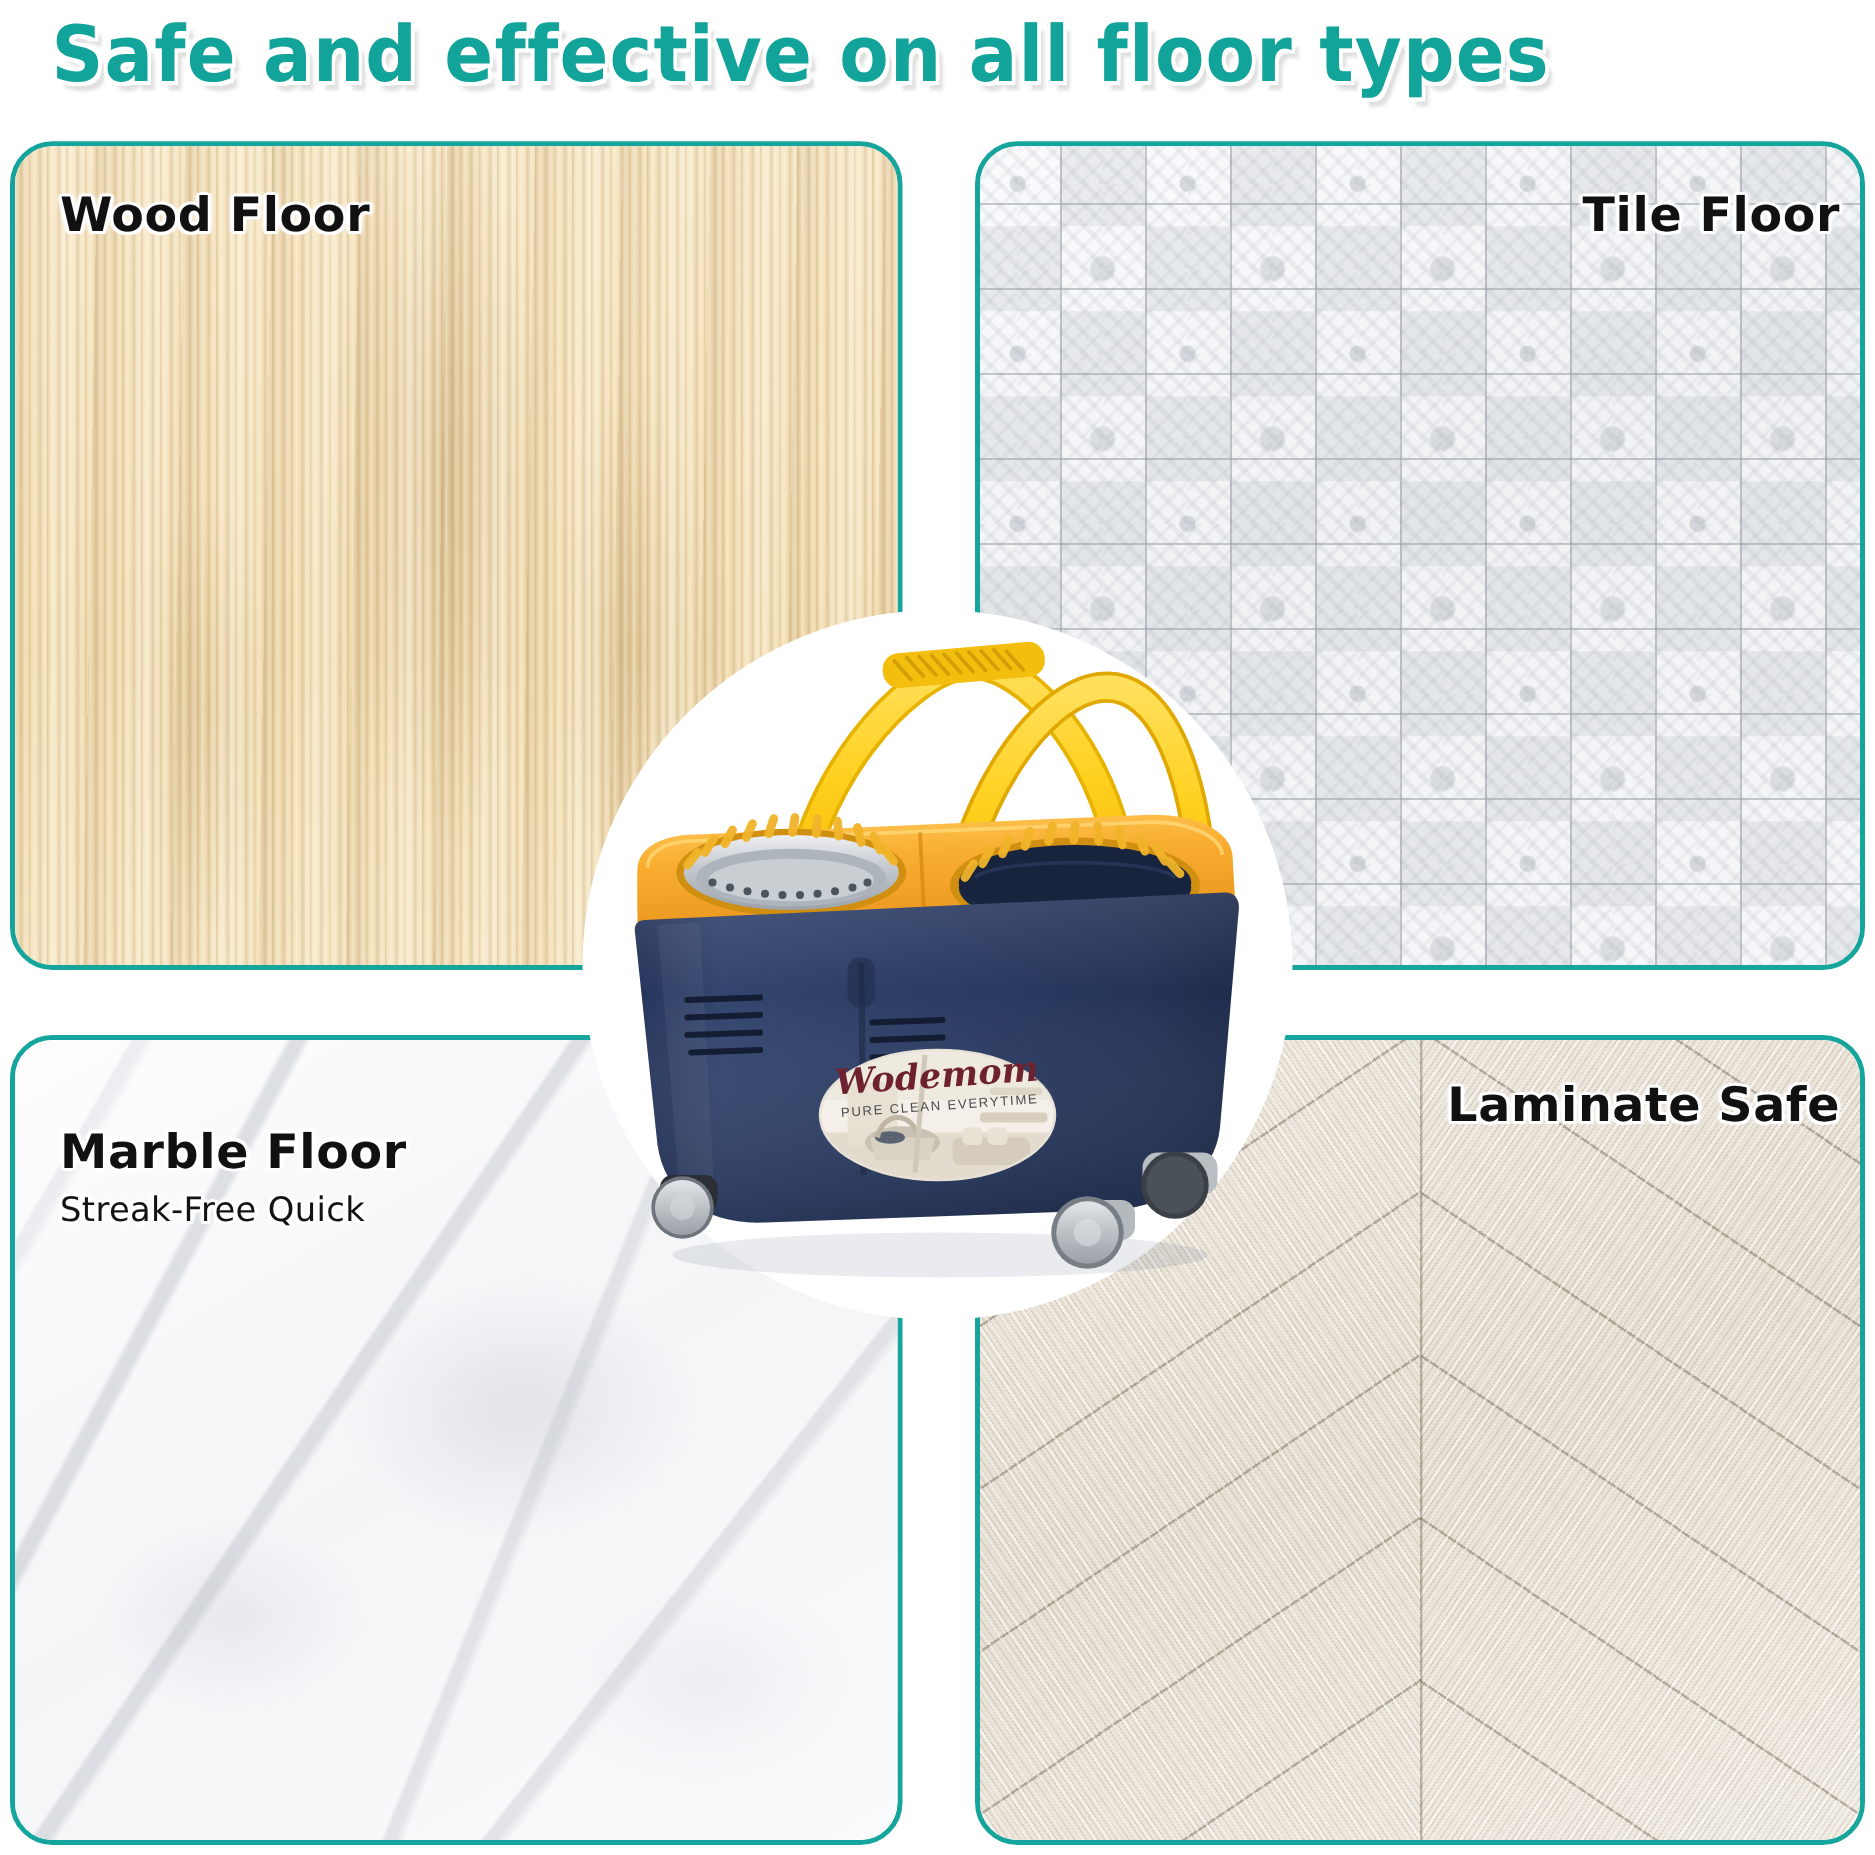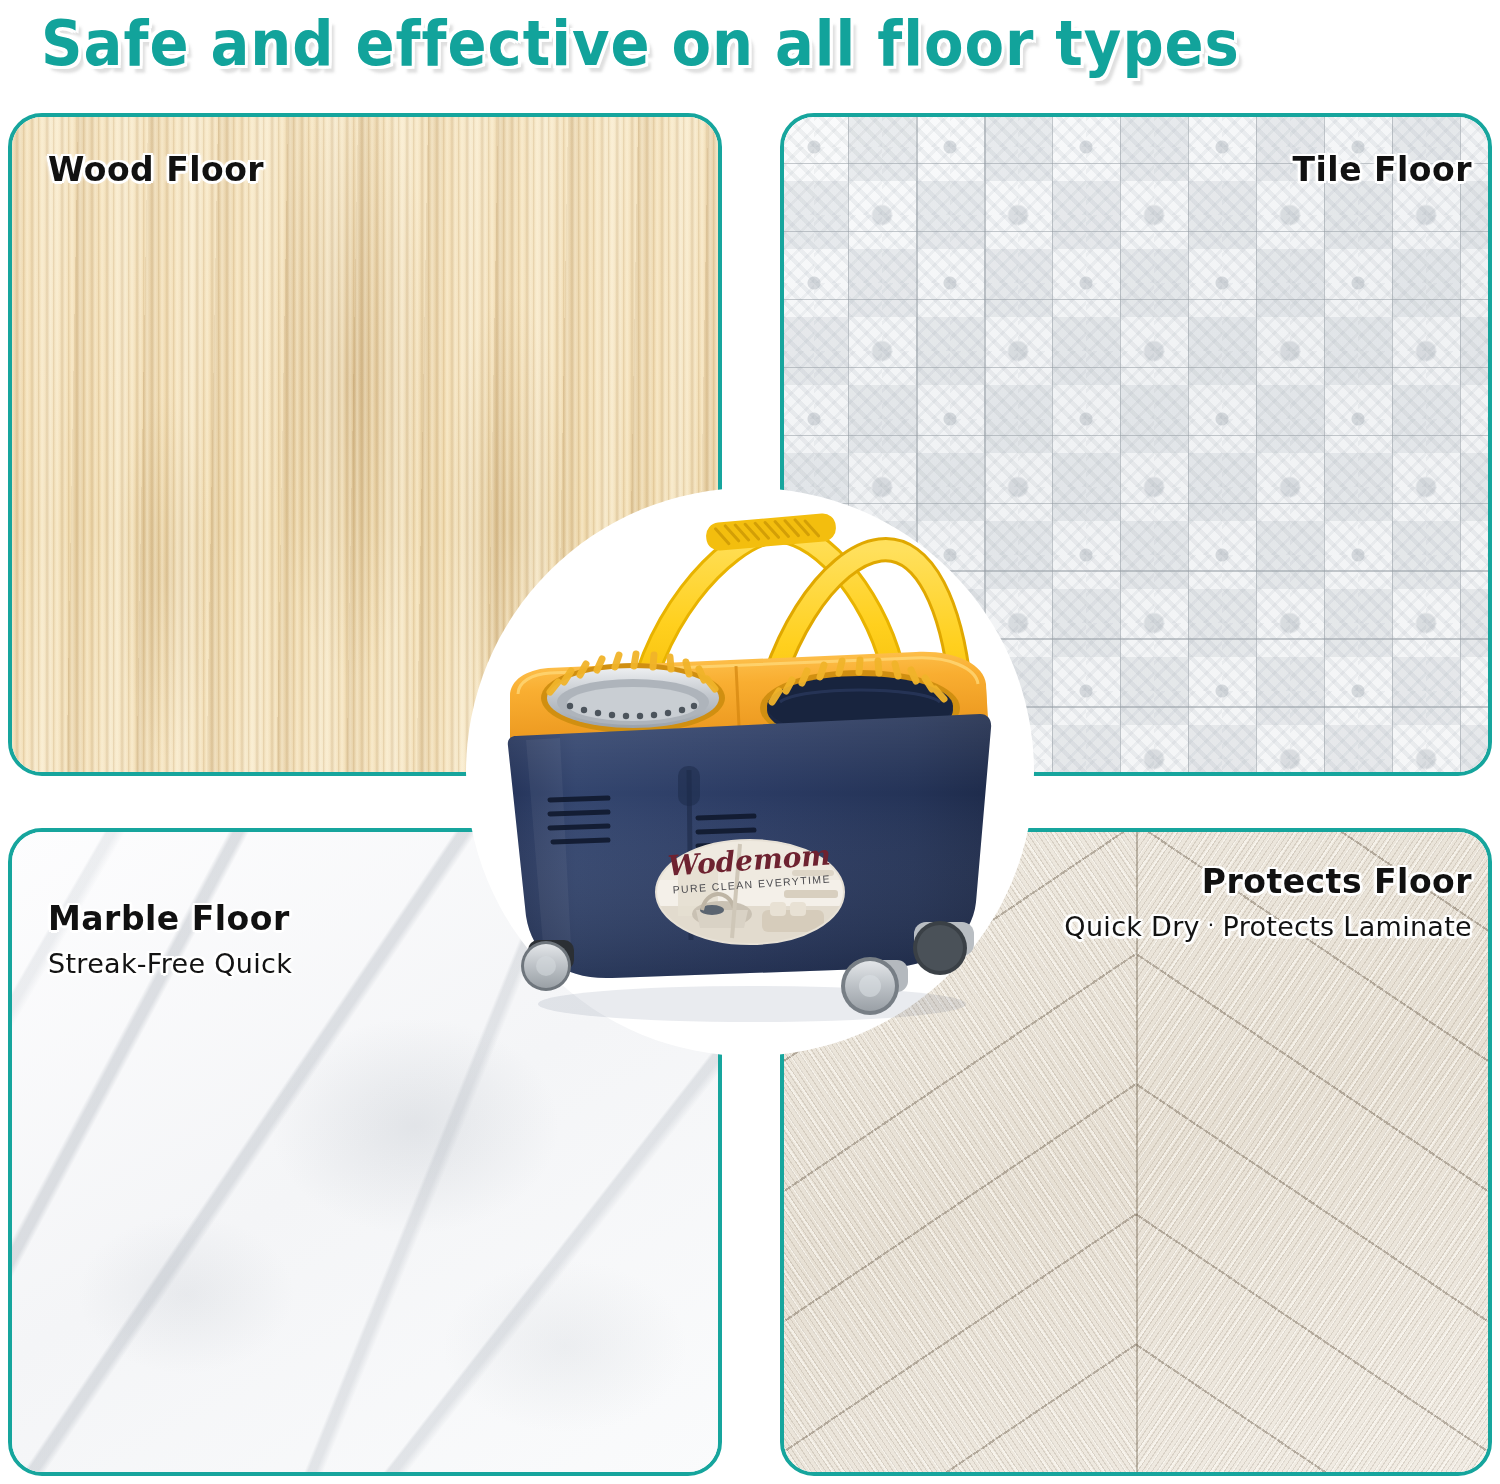--- a/index.html
+++ b/index.html
@@ -99,21 +99,21 @@
     background:
       repeating-linear-gradient(-56deg, rgba(120,104,84,0.18) 0 1px, rgba(255,255,255,0) 1px 4px),
       repeating-linear-gradient(-56deg, rgba(255,253,248,0.5) 0 2px, rgba(0,0,0,0) 2px 9px),
       repeating-linear-gradient(34deg, rgba(108,94,76,0.42) 0 2px, rgba(0,0,0,0) 2px 108px);
   }
   .lam-seam{position:absolute;top:0;bottom:0;left:50%;width:2px;background:rgba(108,94,76,0.40);}
 
   
   .label-blk{position:absolute;z-index:25;}
   .lbl-title{
-    font-size:33px;font-weight:700;color:#111111;letter-spacing:0.5px;
+    font-size:38px;font-weight:700;color:#111111;letter-spacing:0.5px;
     font-family:"DejaVu Sans","Liberation Sans",sans-serif;
     text-shadow:
       -2.5px 0 0 #fff,2.5px 0 0 #fff,0 -2.5px 0 #fff,0 2.5px 0 #fff,
       -2px -2px 0 #fff,2px -2px 0 #fff,-2px 2px 0 #fff,2px 2px 0 #fff,
       -3px 0 3px #fff,3px 0 3px #fff;
     white-space:nowrap;
   }
   .lbl-sub{
     margin-top:10px;
     font-size:27px;font-weight:400;color:#131313;letter-spacing:0.3px;
@@ -175,24 +175,21 @@
 </div>
 
 <div class="panel" id="panel-lam">
   <div class="panel-tex tex-lam">
     <div class="lam-half l"></div>
     <div class="lam-half r"></div>
     <div class="lam-seam"></div>
   </div>
 </div>
 <div class="label-blk" id="lbl-lam">
-  <div class="lbl-title nosel">Protects Floor</div>
-  <div class="lbl-sub nosel">
-    <span>Quick Dry</span><span class="dot">·</span><span>Protects Laminate</span>
-  </div>
+  <div class="lbl-title nosel">Laminate Safe</div>
 </div>
 
 <div id="center-disc"></div>
 
 <div id="product">
 <svg viewBox="0 0 620 620" width="620" height="620" xmlns="http://www.w3.org/2000/svg">
   <defs>
     <linearGradient id="gBody" x1="0" y1="0" x2="1" y2="0">
       <stop offset="0%" stop-color="#25345A"></stop>
       <stop offset="14%" stop-color="#33456E"></stop>

